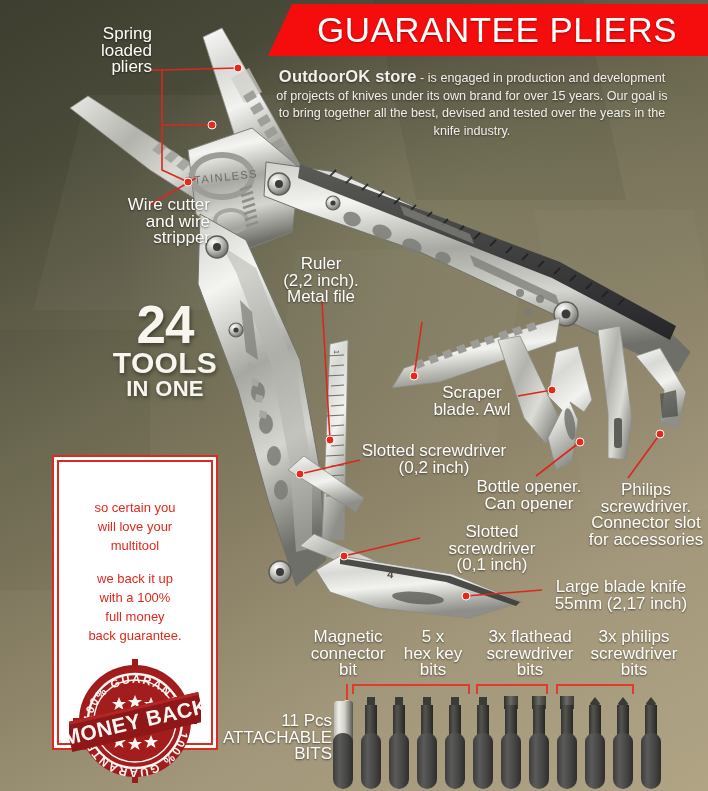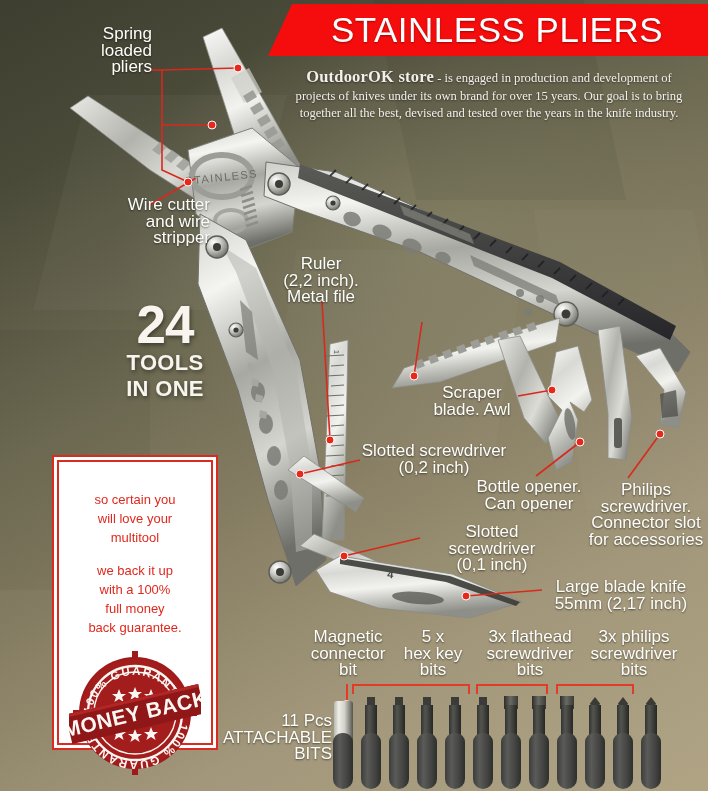--- a/index.html
+++ b/index.html
@@ -32,41 +32,40 @@
     display:flex; align-items:center; justify-content:center;
   }
   .banner-title {
     color:#fff; font-size:35px; letter-spacing:.5px; font-weight:400;
     text-shadow:0 1px 2px rgba(0,0,0,.35);
     white-space:nowrap; padding-left:12px;
   }
 
   
   .intro {
-    position:absolute; left:289px; top:68px; width:400px;
+    position:absolute; left:272px; top:68px; width:400px;
     text-align:center; color:#f2f0ea; font-size:12.6px; line-height:17.5px;
     text-shadow:0 1px 2px rgba(0,0,0,.5);
-    font-family:Liberation Serif, serif;
   }
   .intro .brand { font-size:16.5px; font-weight:600; letter-spacing:.2px; }
 
   
   .tools-count { position:absolute; left:100px; top:300px; text-align:center; width:130px;
                  color:#f7f5ee; text-shadow:1px 2px 4px rgba(0,0,0,.45); }
   .tools-count .num { font-size:53px; font-weight:800; line-height:50px; letter-spacing:-1px; }
-  .tools-count .l1 { font-size:22px; font-weight:700; line-height:26px; letter-spacing:.3px; }
+  .tools-count .l1 { font-size:30px; font-weight:700; line-height:26px; letter-spacing:.3px; }
   .tools-count .l2 { font-size:22px; font-weight:700; line-height:26px; letter-spacing:.3px; }
 
   
   .guarantee {
     position:absolute; left:52px; top:455px; width:166px; height:295px;
     background:#fff; border:2px solid #d92b20; padding:3px;
   }
   .guarantee-inner { width:100%; height:100%; border:2px solid #d92b20; background:#fff;
-                     display:flex; flex-direction:column; align-items:center; padding-top:28px; }
+                     display:flex; flex-direction:column; align-items:center; padding-top:36px; }
   .g-text { color:#e0281d; font-size:13px; line-height:19px; text-align:center; }
   .g-text.p2 { margin-top:14px; }
 
   
   .seal { position:relative; width:132px; height:128px; margin-top:12px; }
   .seal svg { display:block; }
 
   
   .tool-layer { position:absolute; left:0; top:0; width:708px; height:791px; pointer-events:none; }
 
@@ -392,21 +391,21 @@
       <circle cx="552" cy="390" r="4"></circle>
       <circle cx="300" cy="474" r="4"></circle>
       <circle cx="580" cy="442" r="4"></circle>
       <circle cx="660" cy="434" r="4"></circle>
       <circle cx="344" cy="556" r="4"></circle>
       <circle cx="466" cy="596" r="4"></circle>
     </g>
   </svg>
 
   <div class="banner">
-    <span class="banner-title">STAINLESS PLIERS</span>
+    <span class="banner-title">GUARANTEE PLIERS</span>
   </div>
 
   <div class="intro">
     <span class="brand">OutdoorOK store</span><span> - is engaged in production and development of projects of knives under its own brand for over 15 years. Our goal is to bring together all the best, devised and tested over the years in the knife industry.</span>
   </div>
 
   <div class="tools-count">
     <div class="num">24</div>
     <div class="l1">TOOLS</div>
     <div class="l2">IN ONE</div>

